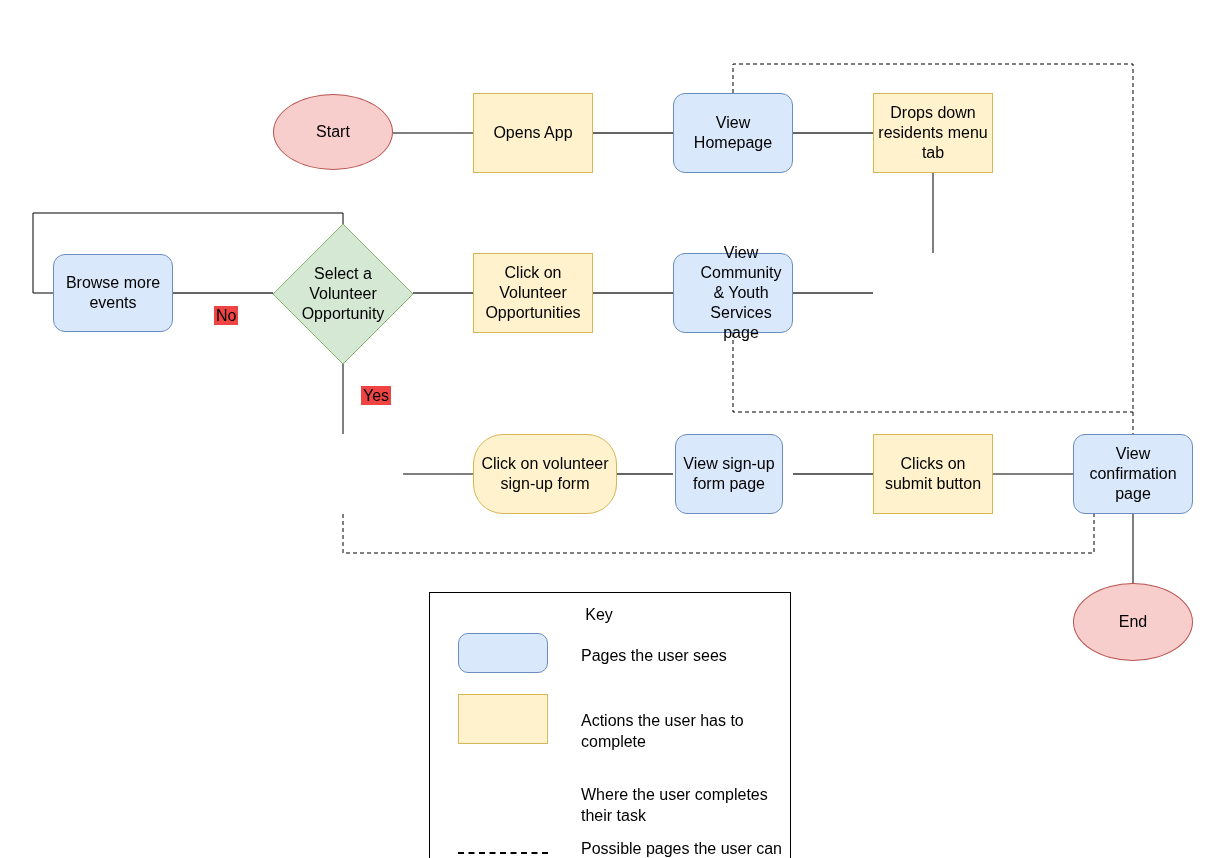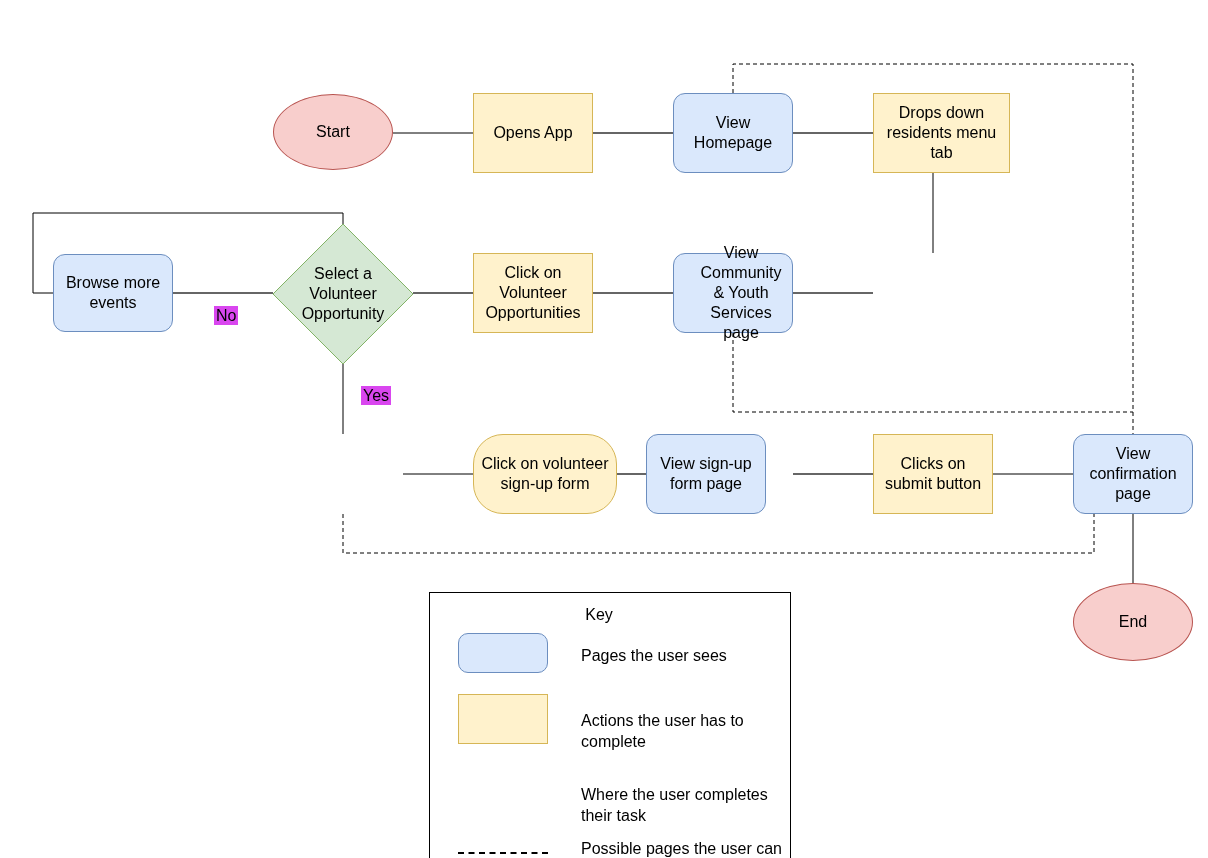--- a/index.html
+++ b/index.html
@@ -38,21 +38,21 @@
     border:1px solid var(--terminator-stroke,#b85450);
     border-radius:50%;
   }
   .decision-label{
     position:absolute;
     display:flex;align-items:center;justify-content:center;
     text-align:center;line-height:1.25;
   }
   .edge-label{
     position:absolute;
-    background:#d946ef;
+    background:#ef4444;
     padding:0 2px;
     line-height:1.2;
   }
   .legend-box{
     position:absolute;left:429px;top:550px;width:362px;height:296px;
     border:1px solid #000;box-sizing:border-box;background:#fff;
   }
   .legend-title{position:absolute;left:429px;top:564px;width:340px;text-align:center;}
   .swatch-page{
     position:absolute;left:458px;top:591px;width:90px;height:40px;
@@ -99,32 +99,32 @@
     <path class="edge-dashed" d="M343,472 L343,511 L1094,511 L1094,472"></path>
 
     <polygon class="decision-shape" points="343,182 413,252 343,322 273,252"></polygon>
 
     <polygon class="decision-shape" points="502,719 533,750 502,781 471,750"></polygon>
   </svg>
 
   <div class="node terminator" style="left:273px;top:52px;width:120px;height:76px;">Start</div>
   <div class="node action" style="left:473px;top:51px;width:120px;height:80px;">Opens App</div>
   <div class="node page" style="left:673px;top:51px;width:120px;height:80px;">View Homepage</div>
-  <div class="node action" style="left:873px;top:51px;width:137px;height:80px;">Drops down residents menu tab</div>
+  <div class="node action" style="left:873px;top:51px;width:120px;height:80px;">Drops down residents menu tab</div>
 
   <div class="node page" style="left:53px;top:212px;width:120px;height:78px;">Browse more events</div>
   <div class="decision-label" style="left:283px;top:222px;width:120px;height:60px;">Select a Volunteer Opportunity</div>
   <div class="node action" style="left:473px;top:211px;width:120px;height:80px;">Click on Volunteer Opportunities</div>
   <div class="node page" style="left:673px;top:211px;width:120px;height:80px;padding-left:20px;">View Community &amp; Youth Services page</div>
 
   <div class="edge-label" style="left:214px;top:264px;">No</div>
   <div class="edge-label" style="left:361px;top:344px;">Yes</div>
 
   <div class="node action" style="left:473px;top:392px;width:144px;height:80px;border-radius:30px;">Click on volunteer sign-up form</div>
-  <div class="node page" style="left:646px;top:392px;width:120px;height:80px;">View sign-up form page</div>
+  <div class="node page" style="left:675px;top:392px;width:108px;height:80px;">View sign-up form page</div>
   <div class="node action" style="left:873px;top:392px;width:120px;height:80px;">Clicks on submit button</div>
   <div class="node page" style="left:1073px;top:392px;width:120px;height:80px;">View confirmation page</div>
 
   <div class="node terminator" style="left:1073px;top:541px;width:120px;height:78px;">End</div>
 
   <div class="legend-box"></div>
   <div class="legend-title">Key</div>
   <div class="swatch-page"></div>
   <div class="swatch-action"></div>
   <div class="swatch-dashed"></div>

